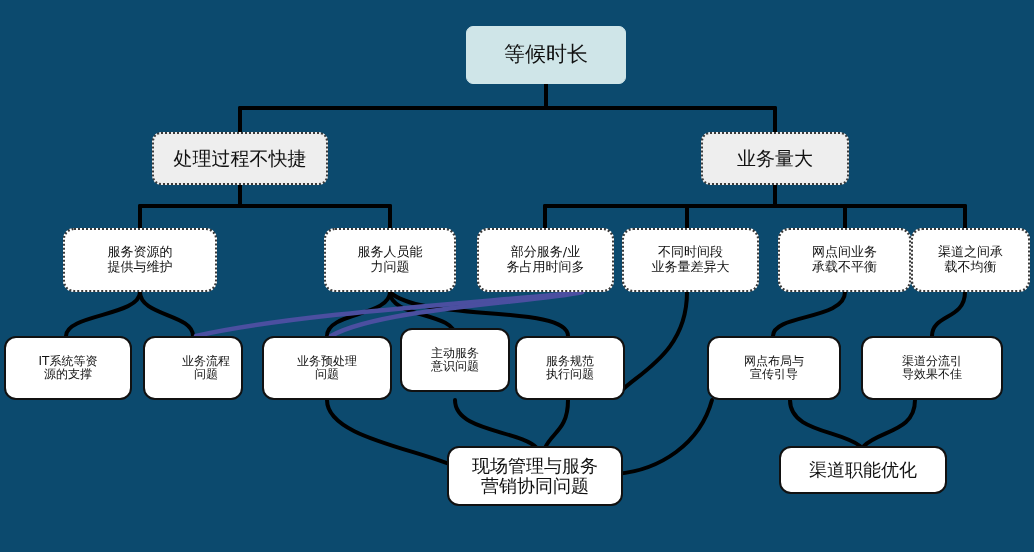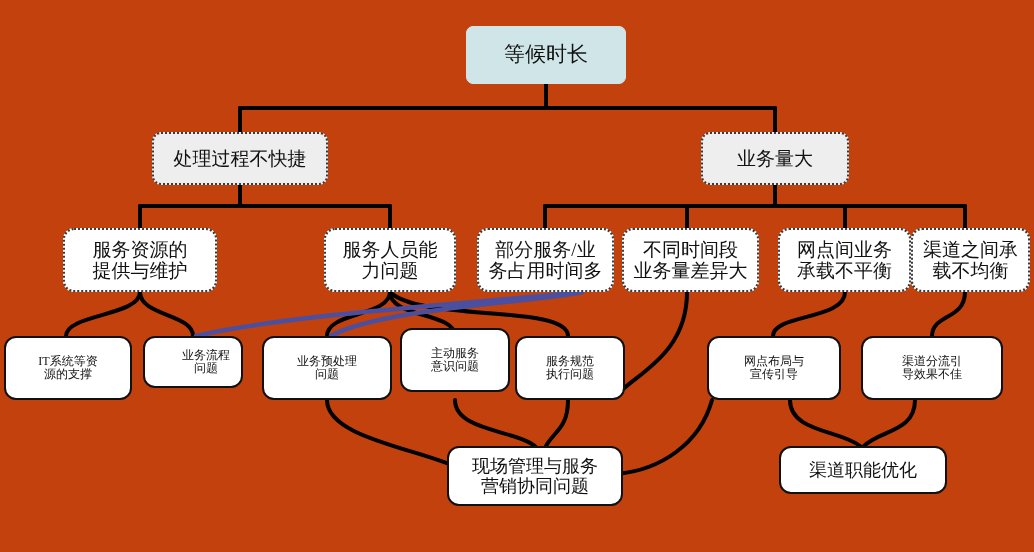--- a/index.html
+++ b/index.html
@@ -1,24 +1,24 @@
 <!DOCTYPE html>
 <html><head>
 <meta charset="utf-8">
 <style>
   html,body{margin:0;padding:0;background:#ffffff;}
   body{font-family:"DejaVu Sans","Liberation Sans",sans-serif;}
-  #canvas{position:relative;width:1034px;height:552px;overflow:hidden;background:#c2410c;font-family:Liberation Serif, serif;}
+  #canvas{position:relative;width:1034px;height:552px;overflow:hidden;background:#0c4a6e;}
   #edges{position:absolute;left:0;top:0;width:1034px;height:552px;}
   .node{position:absolute;box-sizing:border-box;display:flex;align-items:center;
         justify-content:center;text-align:center;color:#111;line-height:1.12;
         white-space:pre-line;}
   .n-root{background:#cfe5e8;border:1px solid #cfe5e8;border-radius:7px;font-size:21px;}
   .n-l2{background:#eeeeee;border:2px dotted #3a3a3a;border-radius:9px;font-size:19px;}
-  .n-l3{background:#ffffff;border:2px dotted #3a3a3a;border-radius:11px;font-size:19px;}
+  .n-l3{background:#ffffff;border:2px dotted #3a3a3a;border-radius:11px;font-size:13px;}
   .n-l4{background:#ffffff;border:2.6px solid #111;border-radius:12px;font-size:12px;}
   .n-l5{background:#ffffff;border:2.6px solid #111;border-radius:12px;font-size:18px;}
 </style>
 </head>
 <body>
 
 <div id="canvas">
 
   <svg id="edges" viewBox="0 0 1034 552" xmlns="http://www.w3.org/2000/svg">
     <g fill="none" stroke="#000" stroke-width="4" stroke-linecap="round">
@@ -81,21 +81,21 @@
 务占用时间多</div>
   <div class="node n-l3" style="left:622px;top:228px;width:137px;height:64px;">不同时间段
 业务量差异大</div>
   <div class="node n-l3" style="left:778px;top:228px;width:133px;height:64px;">网点间业务
 承载不平衡</div>
   <div class="node n-l3" style="left:911px;top:228px;width:119px;height:64px;">渠道之间承
 载不均衡</div>
 
   <div class="node n-l4" style="left:4px;top:336px;width:128px;height:64px;">IT系统等资
 源的支撑</div>
-  <div class="node n-l4" style="left:143px;top:336px;width:100px;height:52px;padding-left:26px;">业务流程
+  <div class="node n-l4" style="left:143px;top:336px;width:100px;height:64px;padding-left:26px;">业务流程
 问题</div>
   <div class="node n-l4" style="left:262px;top:336px;width:130px;height:64px;">业务预处理
 问题</div>
   <div class="node n-l4" style="left:400px;top:328px;width:110px;height:64px;">主动服务
 意识问题</div>
   <div class="node n-l4" style="left:515px;top:336px;width:110px;height:64px;">服务规范
 执行问题</div>
   <div class="node n-l4" style="left:707px;top:336px;width:134px;height:64px;">网点布局与
 宣传引导</div>
   <div class="node n-l4" style="left:861px;top:336px;width:142px;height:64px;">渠道分流引

